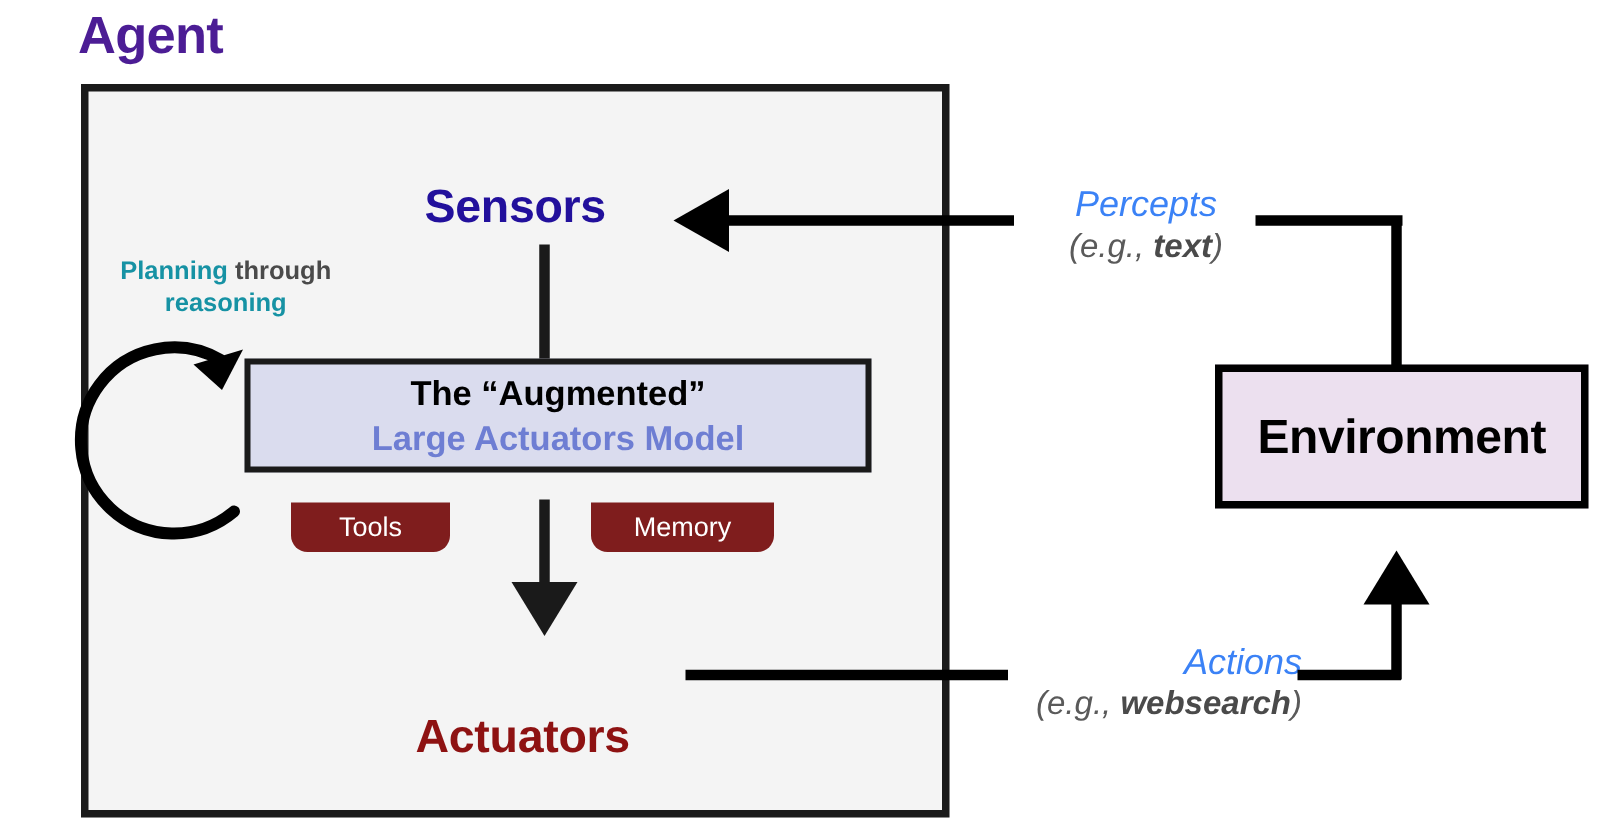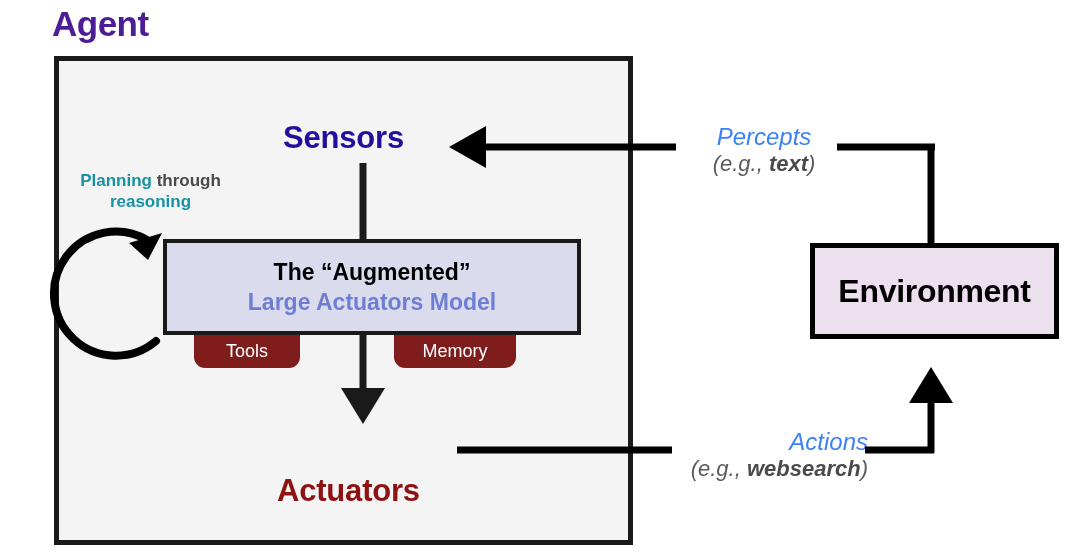--- a/index.html
+++ b/index.html
@@ -60,21 +60,21 @@
     color: #8e1212;
     letter-spacing: -0.2px;
     margin-top: 43px;
   }
 
   
   #llm-box {
     left: 163px;
     top: 239px;
     width: 418px;
-    height: 96px;
+    height: 76px;
     background: #dadcee;
     border: 4px solid #1a1a1a;
     box-sizing: border-box;
     display: flex;
     flex-direction: column;
     align-items: center;
     justify-content: center;
     z-index: 6;
   }
   #llm-line1 {

